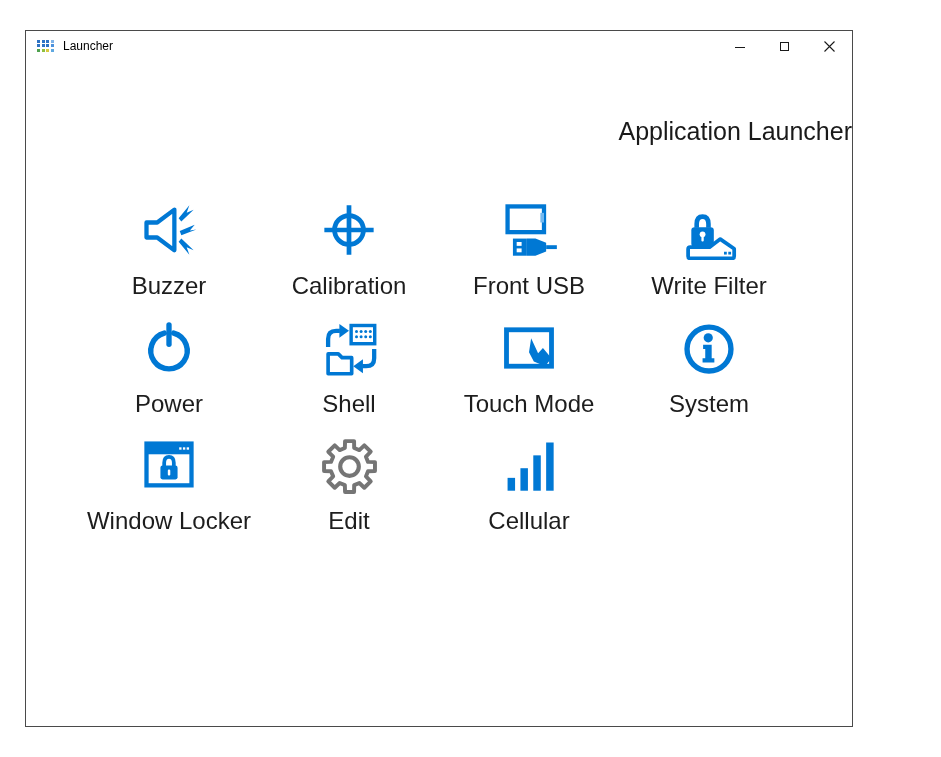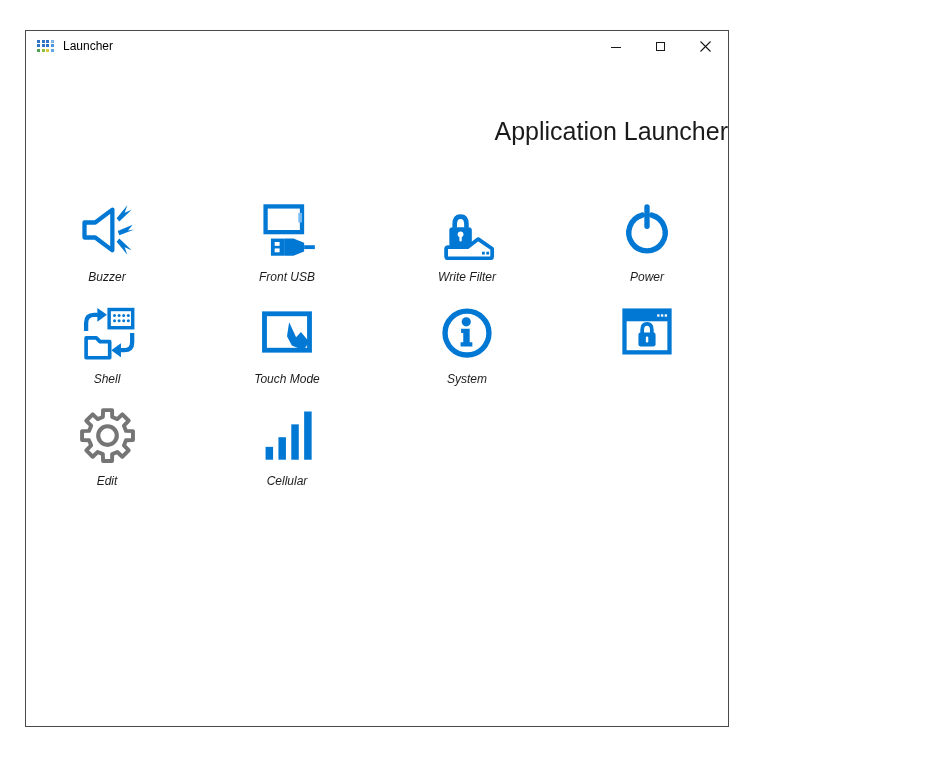--- a/index.html
+++ b/index.html
@@ -1,19 +1,19 @@
 <!DOCTYPE html>
 <html><head>
 <meta charset="utf-8">
 <style>
   * { margin:0; padding:0; box-sizing:border-box; }
   html,body { width:941px; height:757px; background:#ffffff;
     font-family:"Liberation Sans","DejaVu Sans",sans-serif; cursor:default; }
 
-  .window { position:absolute; left:25px; top:30px; width:704px; height:697px;
+  .window { position:absolute; left:25px; top:30px; width:828px; height:697px;
     background:#ffffff; border:1px solid #4a4a4a; }
 
   
   .titlebar { height:30px; display:flex; align-items:center; padding-left:11px; }
   .appicon { width:17px; height:13px; display:grid;
     grid-template-columns:repeat(4,3px); grid-template-rows:repeat(3,3px); gap:1.5px; }
   .appicon i { display:block; }
   .appicon i:nth-child(1),.appicon i:nth-child(2),.appicon i:nth-child(3),
   .appicon i:nth-child(5),.appicon i:nth-child(6),.appicon i:nth-child(7){ background:#2f73c4; }
   .appicon i:nth-child(4){ background:#7fb3e8; }
@@ -28,21 +28,21 @@
   .glyph-min { width:10px; height:1px; background:#1a1a1a; margin-top:2px; }
   .glyph-max { width:9px; height:9px; border:1px solid #1a1a1a; }
 
   
   .page-title { margin-top:56px; text-align:right; font-size:25px; font-weight:400; color:#1a1a1a; }
 
   .grid { margin-top:54px; display:grid; grid-template-columns:repeat(4,180px);
     row-gap:16px; justify-content:center; }
   .tile { display:flex; flex-direction:column; align-items:center; align-self:start; cursor:pointer; }
   .tile .ic { width:60px; height:60px; display:flex; align-items:center; justify-content:center; }
-  .tile .lbl { margin-top:10px; font-size:12px; color:#1d1d1d; text-align:center; line-height:1.32;font-style:italic; }
+  .tile .lbl { margin-top:10px; font-size:24px; color:#1d1d1d; text-align:center; line-height:1.32; }
   .tile .lbl.wrap { max-width:100px; }
 
   svg { display:block; }
   .b-stroke { stroke:#0078D4; fill:none; }
   .b-fill  { fill:#0078D4; }
 </style>
 </head>
 <body>
 
 <div class="window">
@@ -88,20 +88,29 @@
           <path class="b-stroke" stroke-width="4" stroke-linejoin="round" d="M7 21 H17 L33 9 V47 L17 35 H7 Z"></path>
           <path class="b-fill" d="M37 17 L47 5 L44.5 12 L51 9 L39.5 20 Z"></path>
           <path class="b-fill" d="M38 29 L52 23 L47.5 28.5 L53.5 27.5 L39.5 33 Z"></path>
           <path class="b-fill" d="M37 39 L47 51 L44.5 44 L51 47 L39.5 36 Z"></path>
         </svg>
       </span>
       <span class="lbl">Buzzer</span>
     </div>
 
 
+    <div class="tile">
+      <span class="ic">
+        <svg width="60" height="60" viewBox="0 0 56 56">
+          <circle class="b-stroke" stroke-width="4.4" cx="28" cy="28" r="13.5"></circle>
+          <path class="b-stroke" stroke-width="4.4" d="M28 5 V51 M5 28 H51"></path>
+        </svg>
+      </span>
+      <span class="lbl">Calibration</span>
+    </div>
 
     <div class="tile">
       <span class="ic">
         <svg width="60" height="60" viewBox="0 0 56 56">
           <rect class="b-stroke" stroke-width="4" x="8" y="6" width="34" height="24"></rect>
           <rect x="38.6" y="12" width="3.4" height="9" fill="#74b9ef"></rect>
           <rect class="b-fill" x="13" y="36" width="13" height="16"></rect>
           <rect x="16.5" y="39.2" width="4.6" height="3.6" fill="#fff"></rect>
           <rect x="16.5" y="45.2" width="4.6" height="3.6" fill="#fff"></rect>
           <path class="b-fill" d="M26 36 H34 L44 40 V48 L34 52 H26 Z"></path>
@@ -188,20 +197,21 @@
           <rect class="b-stroke" stroke-width="4" x="7" y="8" width="42" height="39"></rect>
           <rect class="b-fill" x="7" y="8" width="42" height="10"></rect>
           <rect x="37.5" y="11.5" width="2.2" height="2.2" fill="#fff"></rect>
           <rect x="41" y="11.5" width="2.2" height="2.2" fill="#fff"></rect>
           <rect x="44.5" y="11.5" width="2.2" height="2.2" fill="#fff"></rect>
           <path class="b-stroke" stroke-width="3.5" d="M23.5 29 V26 Q23.5 20.5 28 20.5 Q32.5 20.5 32.5 26 V29"></path>
           <rect class="b-fill" x="20" y="28.5" width="16" height="13" rx="2"></rect>
           <rect x="26.9" y="32.3" width="2.3" height="5.6" rx="1" fill="#fff"></rect>
         </svg>
       </span>
+      <span class="lbl">Window Locker</span>
     </div>
 
     <div class="tile">
       <span class="ic">
         <svg width="60" height="60" viewBox="0 0 58 58">
           <g transform="translate(1.5,0.5)" stroke="#757575" fill="none" stroke-linejoin="round">
             <path stroke-width="3.8" d="M23.5 12.1 L23.7 5.4 L32.4 5.4 L32.5 12.1 L37.5 14.1 L42.3 9.5 L48.5 15.7 L43.9 20.5 L45.9 25.5 L52.6 25.7 L52.6 34.3 L45.9 34.5 L43.9 39.5 L48.5 44.3 L42.3 50.5 L37.5 45.9 L32.5 47.9 L32.4 54.6 L23.7 54.6 L23.5 47.9 L18.5 45.9 L13.7 50.5 L7.5 44.3 L12.2 39.5 L10.1 34.5 L3.4 34.4 L3.4 25.7 L10.1 25.5 L12.2 20.5 L7.5 15.7 L13.7 9.5 L18.5 14.1 Z"></path>
             <circle stroke-width="4" cx="28" cy="30" r="9"></circle>
           </g>
         </svg>

